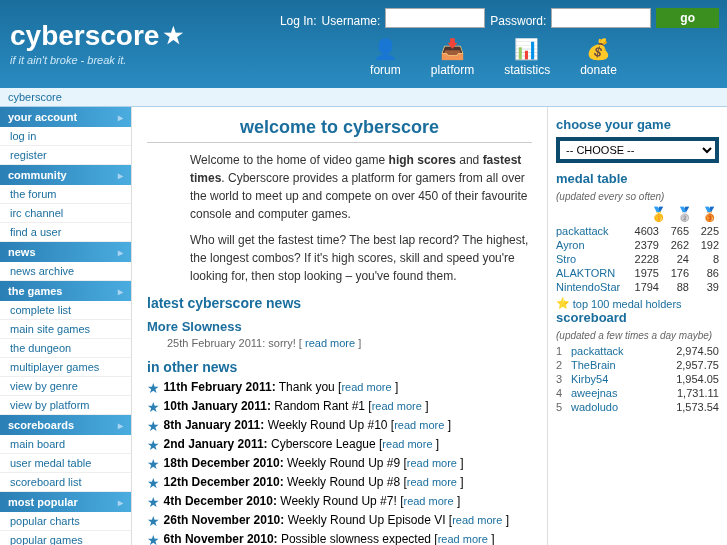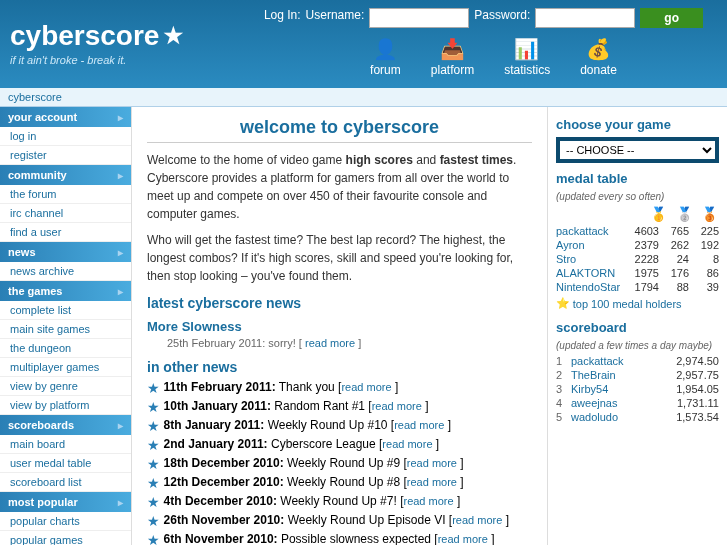--- a/index.html
+++ b/index.html
@@ -32,23 +32,23 @@
     }
     #logo-tagline {
       font-size: 11px;
       color: #cce8f8;
       margin-top: 2px;
       font-style: italic;
     }
     #login-area {
       position: absolute;
       top: 8px;
-      right: 24px;
-      display: flex;
-      align-items: flex-start;
+      right: 8px;
+      display: flex;
+      align-items: flex-end;
       gap: 5px;
       color: white;
       font-size: 12px;
     }
     #login-area input {
       border: 1px solid #aaa;
       padding: 2px 4px;
       font-size: 12px;
       width: 100px;
     }
@@ -154,21 +154,21 @@
       font-size: 14px;
       font-weight: bold;
       margin: 10px 0 5px 0;
     }
     #content h3 {
       color: #1a6e9e;
       font-size: 13px;
       font-weight: bold;
       margin: 8px 0 3px 0;
     }
-    .intro-text { font-size: 12px; line-height: 1.5; color: #333; margin-bottom: 8px; }
+    .intro-text { font-size: 12px; line-height: 1.5; color: #333; margin-bottom: 8px; margin-left: 43px; }
     .intro-text strong { font-weight: bold; }
     .news-date { font-size: 11px; color: #666; margin-bottom: 4px; margin-left: 20px; }
     .news-item { font-size: 12px; margin-bottom: 3px; display: flex; align-items: flex-start; gap: 4px; }
     .news-star { color: #2a7fb5; font-size: 14px; }
     .read-more { color: #1a6e9e; text-decoration: none; font-size: 11px; }
 
     
     #right-panel {
       width: 180px;
       flex-shrink: 0;
@@ -189,21 +189,21 @@
       background: white;
     }
     .medal-table { margin-top: 8px; }
     .medal-table-subtitle { font-size: 10px; color: #666; margin-bottom: 4px; font-style: italic; }
     .medal-headers { display: flex; justify-content: flex-end; gap: 8px; margin-bottom: 3px; }
     .medal-icon { font-size: 14px; }
     .medal-row { display: flex; align-items: center; font-size: 11px; margin-bottom: 2px; }
     .medal-row .name { flex: 1; color: #1a6e9e; }
     .medal-row .count { width: 30px; text-align: right; color: #333; }
     .top100-link { font-size: 11px; color: #1a6e9e; margin-top: 4px; display: flex; align-items: center; gap: 3px; }
-    .scoreboard { margin-top: 10px; }
+    .scoreboard { }
     .scoreboard-subtitle { font-size: 10px; color: #666; font-style: italic; margin-bottom: 4px; }
     .score-row { display: flex; align-items: center; font-size: 11px; margin-bottom: 2px; }
     .score-rank { width: 15px; color: #666; }
     .score-name { flex: 1; color: #1a6e9e; }
     .score-val { color: #333; }
 
     a { cursor: pointer; }
   </style>
 </head>
 <body>

